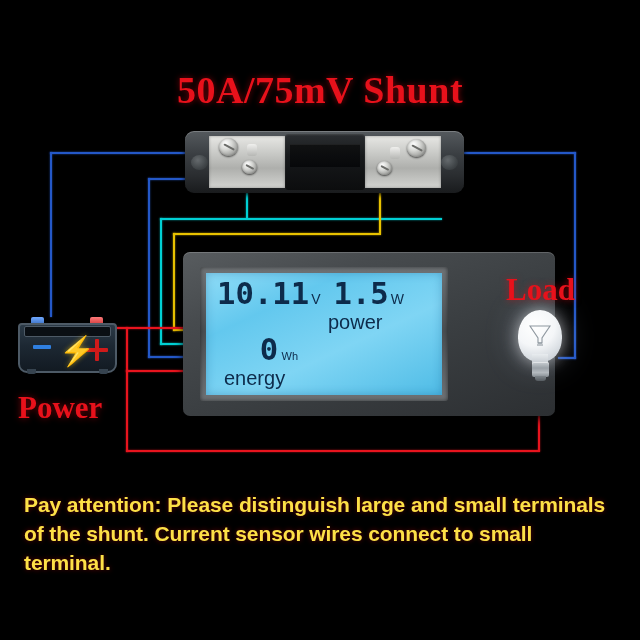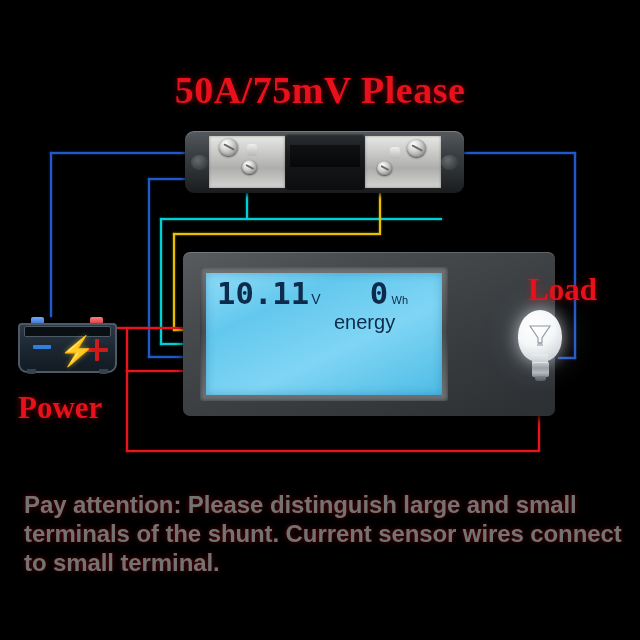--- a/index.html
+++ b/index.html
@@ -20,29 +20,29 @@
     text-shadow:0 0 6px rgba(230,10,20,.55);
   }
 
   
   .side-label{
     position:absolute;
     font-family:"Liberation Serif", serif;
     font-weight:bold;font-size:31px;color:#e8111b;
     text-shadow:0 0 7px rgba(230,10,20,.5);
   }
-  .label-load{left:528px;top:272px;text-align:right;}
+  .label-load{left:506px;top:272px;text-align:right;}
   .label-power{left:18px;top:390px;}
 
   
   .caption{
     position:absolute;left:24px;top:490px;width:600px;
     font-family:"Liberation Sans", sans-serif;
-    font-weight:bold;font-size:24px;line-height:29px;
-    color:#737373;
+    font-weight:bold;font-size:21px;line-height:29px;
+    color:#fde047;
     text-shadow:0 0 5px rgba(220,10,20,.45);
     letter-spacing:-0.1px;
   }
 
   
   .wire{position:absolute;}
   .wire.h{height:2px;}
   .wire.v{width:2px;}
   .w-blue{background:#2458c8;box-shadow:0 0 2px rgba(40,95,215,.8);}
   .w-cyan{background:#00d0d4;box-shadow:0 0 2px rgba(0,210,212,.8);}
@@ -216,21 +216,21 @@
   .bulb-base:after{
     content:"";position:absolute;left:3px;bottom:-4px;width:11px;height:5px;
     background:linear-gradient(180deg,#7e858b,#565c61);border-radius:0 0 3px 3px;
   }
 </style>
 </head>
 <body>
 
 <div id="stage">
 
-  <div class="title">50A/75mV Please</div>
+  <div class="title">50A/75mV Shunt</div>
 
   <div class="wire v w-blue" style="left:50px;top:152px;height:165px;"></div>
   <div class="wire h w-blue" style="left:50px;top:152px;width:176px;"></div>
 
   <div class="wire h w-blue" style="left:418px;top:152px;width:158px;"></div>
   <div class="wire v w-blue" style="left:574px;top:152px;height:207px;"></div>
   <div class="wire h w-blue" style="left:558px;top:357px;width:18px;"></div>
 
   <div class="wire v w-cyan" style="left:246px;top:188px;height:30px;"></div>
   <div class="wire h w-cyan" style="left:160px;top:218px;width:282px;"></div>
@@ -282,20 +282,27 @@
         <div class="lcd-grid">
 
           <div class="cell left">
             <div class="val-row">
               <span class="digits">10.11</span>
               <span class="unit">V</span>
             </div>
           </div>
 
 
+          <div class="cell pw">
+            <div class="val-row">
+              <span class="digits">1.5</span>
+              <span class="unit">W</span>
+            </div>
+            <div class="cap">power</div>
+          </div>
 
           <div class="cell en">
             <div class="val-row">
               <span class="digits">0</span>
               <span class="unit small">Wh</span>
             </div>
             <div class="cap">energy</div>
           </div>
 
         </div>

